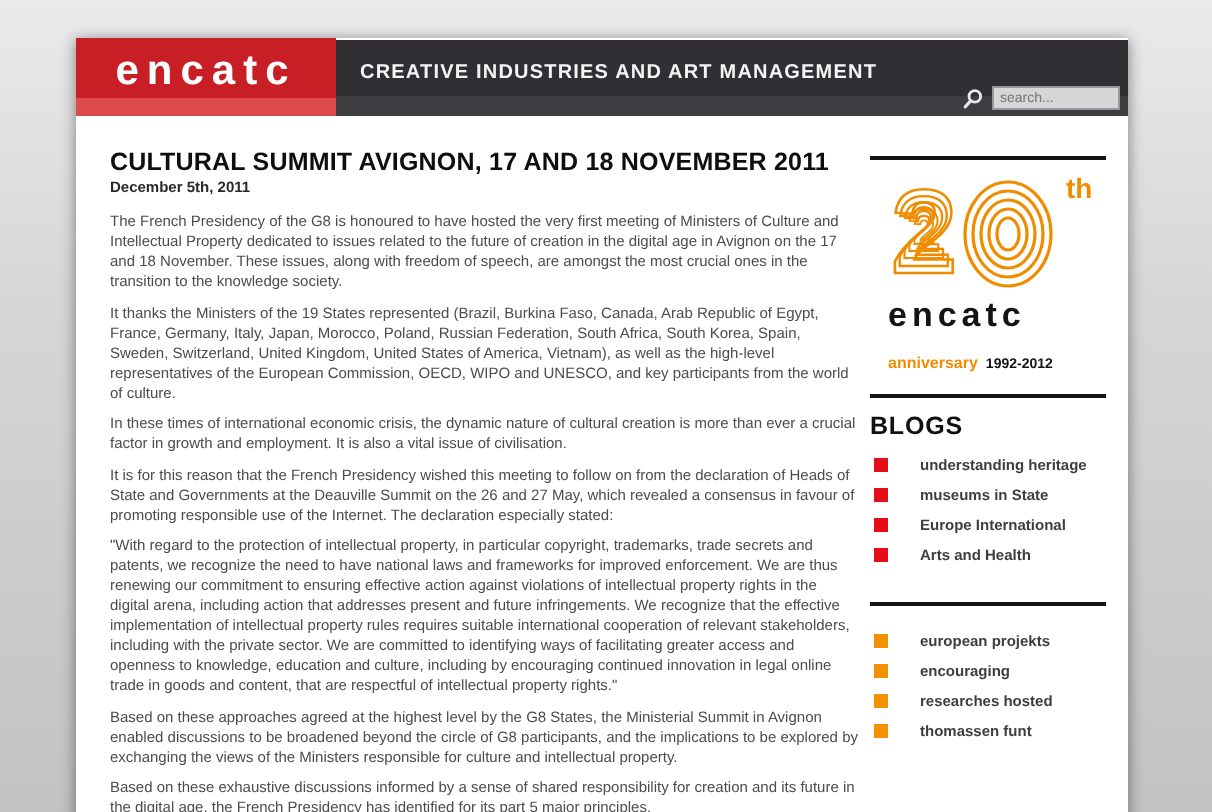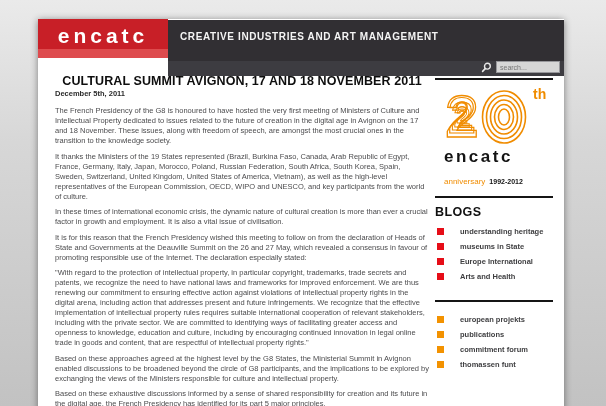--- a/index.html
+++ b/index.html
@@ -18,21 +18,21 @@
   .logo-block{
     position:absolute;left:0;top:0;width:130px;height:39px;
     background:linear-gradient(180deg,#c81f27 0%,#c81f27 77%,#de4b4e 77%,#de4b4e 100%);
     display:flex;align-items:center;justify-content:center;cursor:pointer;
   }
   .logo-text{
     color:#ffffff;font-size:21px;font-weight:bold;letter-spacing:4px;
     margin-top:-6px;
   }
   .dark-bar{
-    position:absolute;left:130px;right:0;top:1px;height:56px;
+    position:absolute;left:130px;right:0;top:1px;height:38px;
     background:linear-gradient(180deg,#312f33 0%,#312f33 74%,#3d3c41 74%,#3d3c41 100%);
   }
   .site-tagline{
     position:absolute;left:12px;top:11px;color:#f4f4f4;
     font-size:10px;font-weight:bold;letter-spacing:0.6px;white-space:nowrap;
   }
   .search-zone{position:absolute;right:4px;bottom:3px;display:flex;align-items:center;}
   .search-icon{width:11px;height:11px;margin-right:4px;cursor:pointer;}
   .search-input{
     width:64px;height:12px;background:#d6d6d6;border:1px solid #97979b;
@@ -40,41 +40,40 @@
     font-family:"Liberation Sans",sans-serif;
   }
   
   .content{position:relative;padding:0;}
   .article{
     position:absolute;left:17px;top:0;width:374px;
   }
   .page-title{
     margin:16px 0 1px 0;font-size:12.5px;font-weight:bold;color:#0e0e0e;
     letter-spacing:0.1px;
-    text-align:center;
   }
   .post-date{font-size:7.5px;font-weight:bold;color:#2a2a2a;margin:0 0 8px 0;}
   .article p{
     font-size:7.5px;line-height:10px;color:#4c4c4e;margin:0 0 5.5px 0;
   }
   
   .sidebar{
     position:absolute;left:397px;top:0;width:118px;
   }
   .divider{height:2px;background:#151515;border:0;margin:0;}
   .divider-1{margin-top:20px;}
   .divider-2{margin-top:8px;}
   .divider-3{margin-top:16px;}
   .anniv-logo{margin-top:5px;text-align:left;}
   .anniv-brand{
     font-size:17px;font-weight:bold;color:#141414;letter-spacing:2.5px;
     margin:-2px 0 0 9px;
   }
   .anniv-line{margin:3px 0 4px 9px;white-space:nowrap;}
-  .anniv-label{font-size:8px;font-weight:normal;color:#f08c00;margin-right:4px;}
+  .anniv-label{font-size:8px;font-weight:bold;color:#f08c00;margin-right:4px;}
   .anniv-years{font-size:7px;font-weight:bold;color:#141414;}
   .blogs-heading{
     font-size:12.5px;font-weight:bold;color:#101010;letter-spacing:0.4px;
     margin:7px 0 0 0;
   }
   .link-list{list-style:none;margin:5px 0 0 0;padding:0;}
   .link-list li{
     display:flex;align-items:center;height:15px;cursor:pointer;text-align:right;
   }
   .bullet{width:7px;height:7px;margin:0 16px 0 2px;flex:none;}
@@ -171,25 +170,25 @@
 
         <hr class="divider divider-3">
 
         <ul class="link-list orange-list">
           <li>
             <span class="bullet bullet-orange"></span>
             <span class="link-label">european projekts</span>
           </li>
           <li>
             <span class="bullet bullet-orange"></span>
-            <span class="link-label">publications</span>
+            <span class="link-label">encouraging</span>
           </li>
           <li>
             <span class="bullet bullet-orange"></span>
-            <span class="link-label">commitment forum</span>
+            <span class="link-label">researches hosted</span>
           </li>
           <li>
             <span class="bullet bullet-orange"></span>
             <span class="link-label">thomassen funt</span>
           </li>
         </ul>
       </div>
 
     </div>
   </div>

